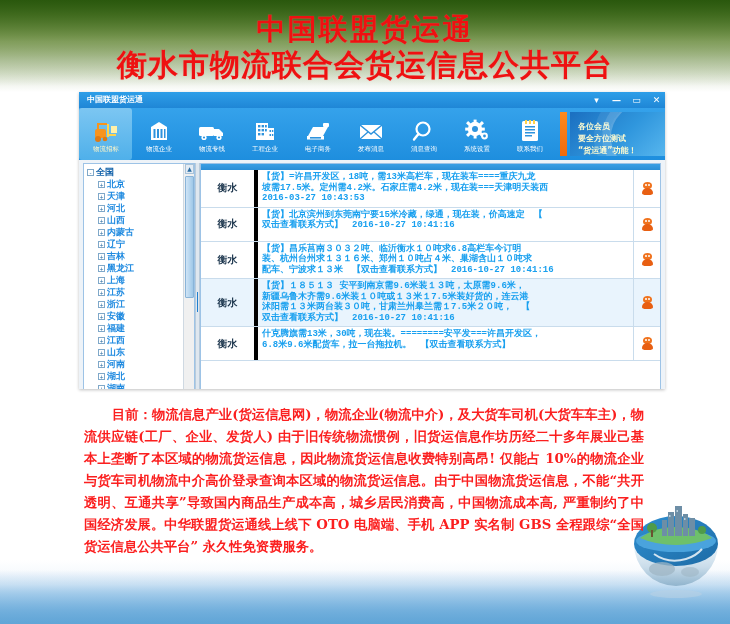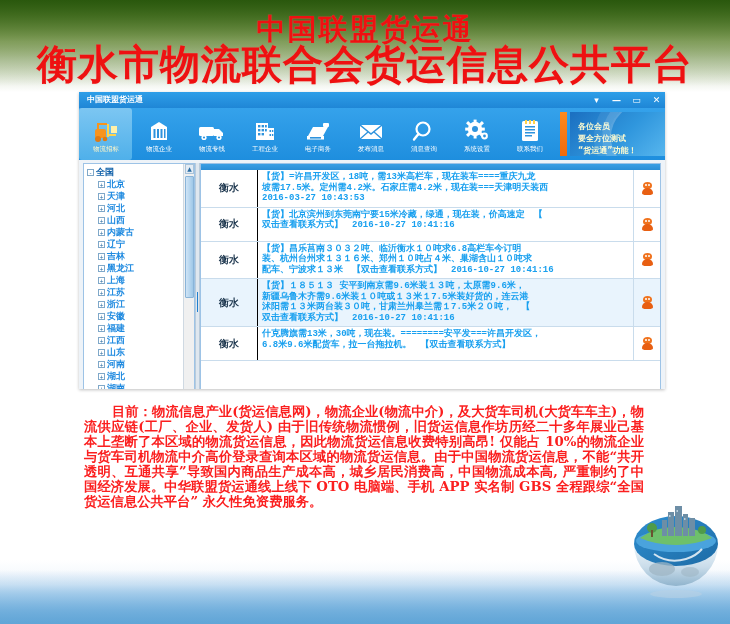--- a/index.html
+++ b/index.html
@@ -30,21 +30,21 @@
   
   .headline {
     position:absolute; left:0; top:12px; width:100%;
     text-align:center; z-index:4;
     color:#ee1111;
     font-family:"DejaVu Serif", serif;
     font-weight:bold;
     text-shadow:0 0 1px rgba(255,120,120,.6);
   }
   .headline .line1 { font-size:29px; letter-spacing:2px; line-height:34px; }
-  .headline .line2 { font-size:40px; letter-spacing:1px; line-height:38px;font-family:Liberation Serif, serif; }
+  .headline .line2 { font-size:30px; letter-spacing:1px; line-height:38px; }
 
   
   #appwin {
     position:absolute; left:79px; top:92px; width:586px; height:297px;
     z-index:5; overflow:hidden;
     background:#ffffff;
     box-shadow:0 1px 3px rgba(0,0,0,.25);
   }
   .titlebar {
     height:16px; background:linear-gradient(to bottom,#2e9ee8,#1f86d6);
@@ -107,42 +107,42 @@
 
   .splitter { width:5px; background:#dfe7ef; border-left:1px solid #b9cbdb; border-right:1px solid #b9cbdb; margin:3px 0; position:relative; }
   .splitter .grip { position:absolute; left:1px; top:46%; width:1px; height:20px; background:#1f7fcf; }
 
   
   .listwrap { flex:1; margin:3px 4px 3px 0; background:#ffffff; border:1px solid #9dc3e6; overflow:hidden; }
   .toprow { height:6px; background:linear-gradient(to bottom,#3a9fe4,#2b8ed6); }
   .row { display:flex; border-bottom:1px solid #c9dcec; min-height:34px; }
   .row.sel { background:#e9f4fd; }
   .c-city {
-    width:57px; flex:0 0 57px; border-right:1px solid #000000;
+    width:57px; flex:0 0 57px; border-right:4px solid #000000;
     display:flex; align-items:center; justify-content:center;
     font-size:10px; font-weight:bold; color:#18324a; font-family:"DejaVu Sans", sans-serif;
   }
   .c-msg { flex:1; padding:2px 4px 3px 4px; border-right:1px solid #c9dcec; }
   .c-msg p {
     margin:0; font-size:9px; line-height:10.5px; color:#19a0ef; font-weight:bold;
     font-family:Liberation Mono, monospace; word-break:break-all;
   }
   .c-icon { width:26px; flex:0 0 26px; display:flex; align-items:center; justify-content:center; }
   .qq {
     width:11px; height:13px; position:relative;
   }
   .qq .head { position:absolute; left:1px; top:0; width:9px; height:7px; border-radius:50% 50% 45% 45%; background:#f0731e; }
   .qq .body { position:absolute; left:0; top:6px; width:11px; height:7px; border-radius:50% 50% 40% 40%/70% 70% 30% 30%; background:#e85f12; }
   .qq .eye { position:absolute; top:2px; width:2px; height:2px; background:#ffffff; border-radius:50%; }
   .qq .eye.l { left:3px; } .qq .eye.r { left:6px; }
 
   
   .para {
     position:absolute; left:84px; top:404px; width:560px; z-index:6;
-    color:#fb1f1f; font-weight:bold; font-size:13.3px; line-height:15px;
+    color:#fb1f1f; font-weight:bold; font-size:13.3px; line-height:22px;
     font-family:"DejaVu Serif", serif; text-align:justify; text-indent:28px;
   }
 
   
   .globe { position:absolute; right:2px; bottom:22px; width:104px; height:104px; z-index:3; }
 </style>
 </head>
 <body>
 
 <div id="page"></div>

